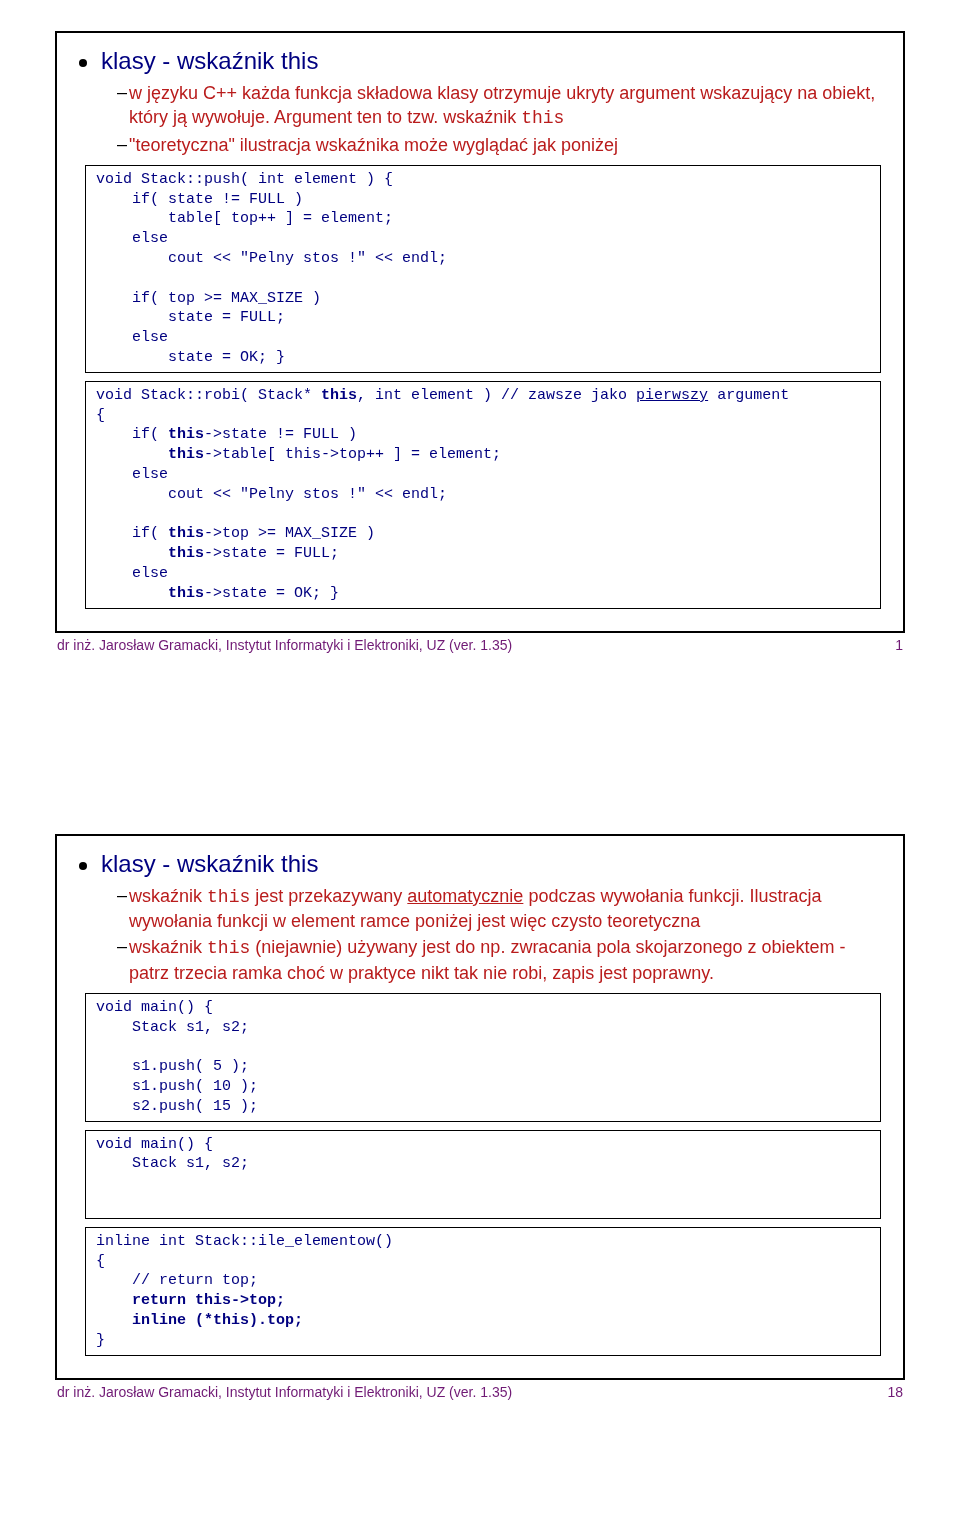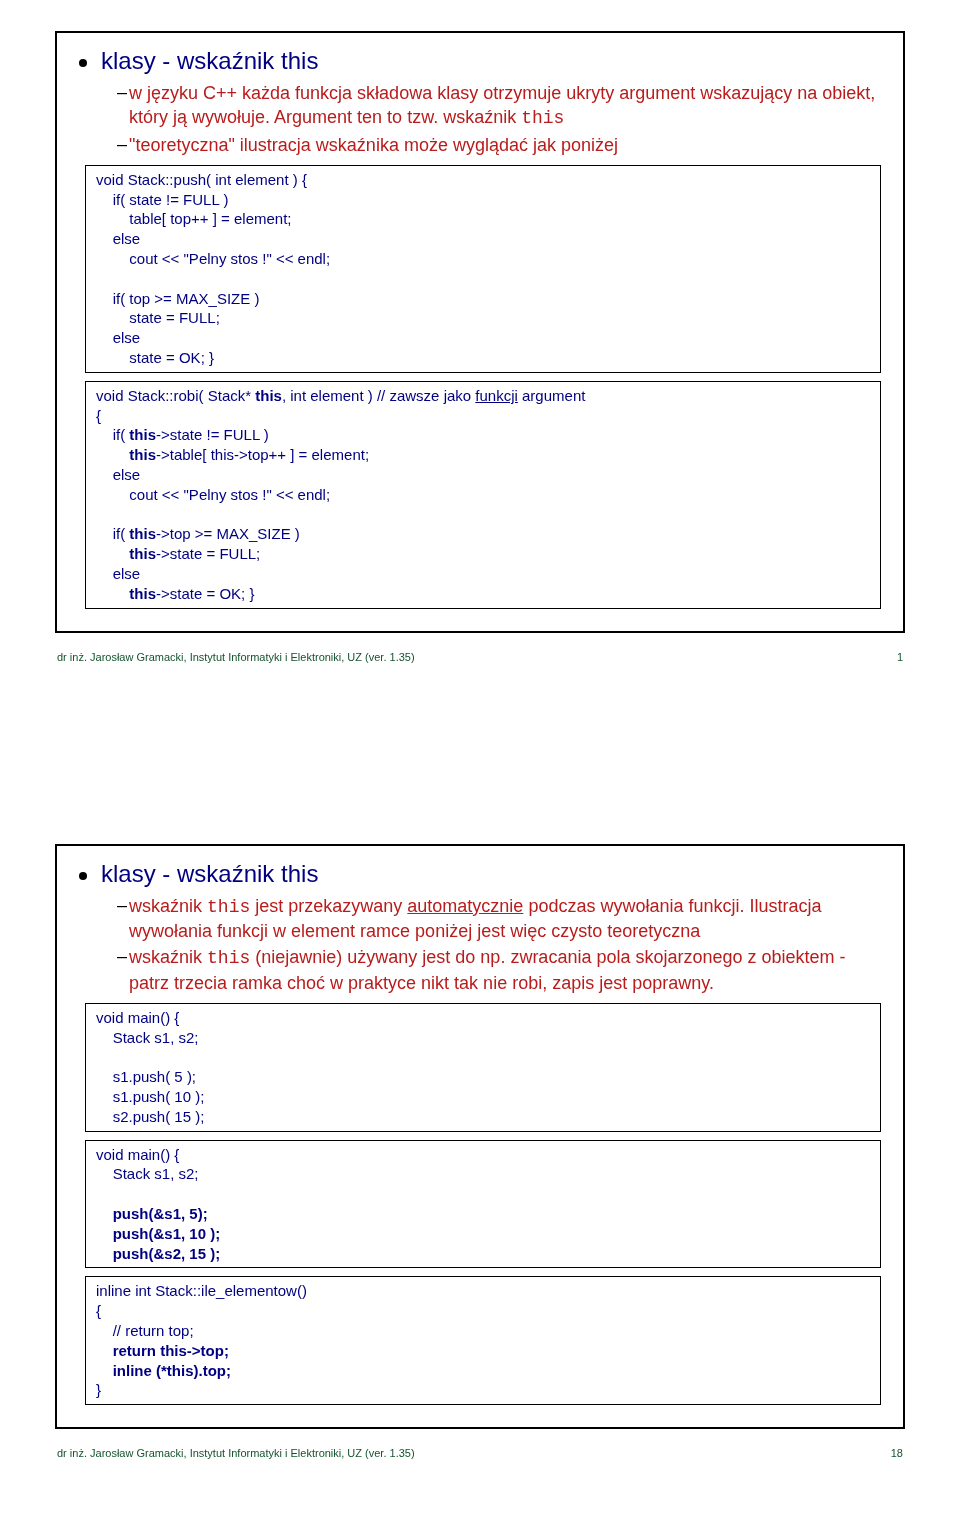--- a/index.html
+++ b/index.html
@@ -11,21 +11,21 @@
     color: #000;
     width: 960px;
   }
   .page {
     padding: 30px 55px 20px 55px;
     border-top: 1px solid transparent;
   }
   .slide-frame {
     border: 2px solid #000;
     padding: 14px 22px 14px 22px;
-    margin-bottom: 18px;
+    margin-bottom: 4px;
     position: relative;
   }
   .bullet-row {
     display: flex;
     align-items: flex-start;
     margin-bottom: 6px;
   }
   .bullet-dot {
     width: 8px;
     height: 8px;
@@ -62,33 +62,33 @@
   }
   .mono-inline {
     font-family: "Courier New", monospace;
   }
   .code-box {
     border: 1px solid #000;
     margin-left: 6px;
     margin-right: 0;
     margin-bottom: 8px;
     padding: 4px 10px 4px 10px;
-    font-family: Liberation Sans, sans-serif;
+    font-family: Liberation Mono, monospace;
     font-size: 15px;
     white-space: pre;
     color: #000080;
     line-height: 1.32;
   }
   .u { text-decoration: underline; }
   .bold { font-weight: bold; }
   .footer {
     display: flex;
     justify-content: space-between;
-    font-size: 11px;
-    color: #14532d;
+    font-size: 14px;
+    color: #701a75;
     padding: 0 2px;
     text-align: right;
   }
   .gap {
     height: 130px;
   }
 </style>
 </head>
 <body>
 
@@ -115,21 +115,21 @@
     if( state != FULL )
         table[ top++ ] = element;
     else
         cout &lt;&lt; "Pelny stos !" &lt;&lt; endl;
 
     if( top &gt;= MAX_SIZE )
         state = FULL;
     else
         state = OK; }</span></div>
 
-    <div class="code-box"><span>void Stack::robi( Stack* </span><span class="bold">this</span><span>, int element ) // zawsze jako </span><span class="u">funkcji</span><span> argument
+    <div class="code-box"><span>void Stack::robi( Stack* </span><span class="bold">this</span><span>, int element ) // zawsze jako </span><span class="u">pierwszy</span><span> argument
 {
     if( </span><span class="bold">this</span><span>-&gt;state != FULL )
         </span><span class="bold">this</span><span>-&gt;table[ this-&gt;top++ ] = element;
     else
         cout &lt;&lt; "Pelny stos !" &lt;&lt; endl;
 
     if( </span><span class="bold">this</span><span>-&gt;top &gt;= MAX_SIZE )
         </span><span class="bold">this</span><span>-&gt;state = FULL;
     else
         </span><span class="bold">this</span><span>-&gt;state = OK; }</span></div>
@@ -164,23 +164,21 @@
     <div class="code-box"><span>void main() {
     Stack s1, s2;
 
     s1.push( 5 );
     s1.push( 10 );
     s2.push( 15 );</span></div>
 
     <div class="code-box"><span>void main() {
     Stack s1, s2;
 
-    </span><span class="bold">push(&amp;s1, 5);
-    push(&amp;s1, 10 );
-    push(&amp;s2, 15 );</span></div>
+    </span></div>
 
     <div class="code-box"><span>inline int Stack::ile_elementow()
 {
     // return top;
     </span><span class="bold">return this-&gt;top;</span><span>
     </span><span class="bold">inline (*this).top;</span><span>
 }</span></div>
   </div>
   <div class="footer">
     <span>dr inż. Jarosław Gramacki, Instytut Informatyki i Elektroniki, UZ (ver. 1.35)</span>

